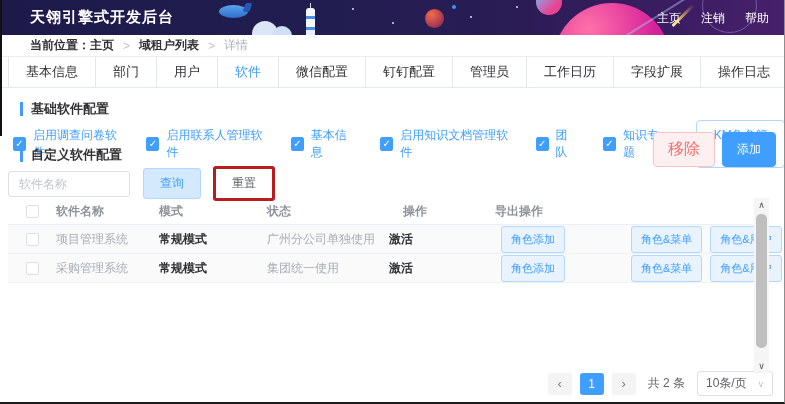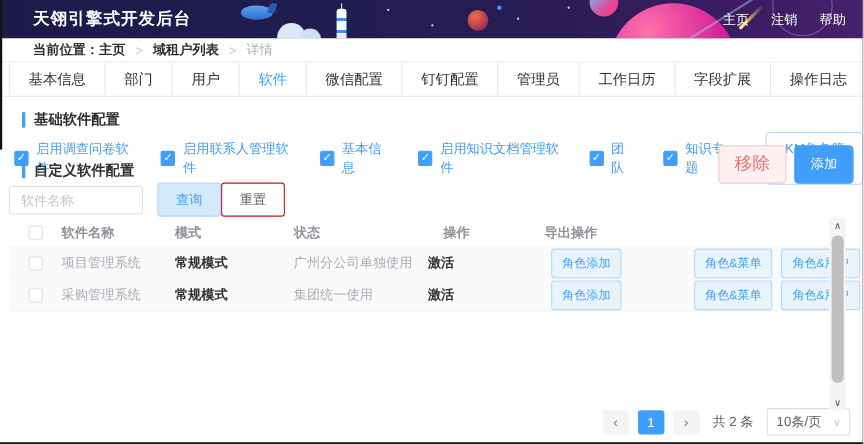--- a/index.html
+++ b/index.html
@@ -74,21 +74,21 @@
   .btn-remove { background:#fef0f0; color:#f56c6c; border:1px solid #fbc4c4; border-radius:4px; padding:6px 14px; font-size:16px; cursor:pointer; }
   .btn-add { background:#409eff; color:#fff; border:1px solid #409eff; border-radius:4px; padding:6px 14px; font-size:12px; cursor:pointer; }
 
   
   .search-row { position:absolute; top:166px; left:8px; display:flex; align-items:center; }
   .search-input { width:122px; height:26px; border:1px solid #dcdfe6; border-radius:3px; padding:0 10px;
                   font-size:12px; color:#606266; font-family:"Liberation Sans",sans-serif; outline:none; }
   .search-input::placeholder { color:#c0c4cc; }
   .btn-query { margin-left:13px; background:#d4e9fc; border:1px solid #b3d8ff; color:#409eff; border-radius:3px;
                padding:6px 16px; font-size:12px; cursor:pointer; }
-  .btn-reset { margin-left:0; background:#fff; border:1px solid #b91c1c; color:#606266; border-radius:3px;
+  .btn-reset { margin-left:12px; background:#fff; border:3px solid #b91c1c; color:#606266; border-radius:3px;
                padding:6px 16px; font-size:12px; cursor:pointer; }
 
   
   .table { position:absolute; top:198px; left:8px; width:745px; font-size:12px; }
   .trow { display:grid; grid-template-columns:48px 103px 108px 122px 98px 136px 130px; align-items:center; }
   .thead { height:27px; border-bottom:1px solid #ebeef5; color:#8e9299; font-weight:bold; }
   .tr { height:29px; background:#fafafa; border-bottom:1px solid #f0f2f5; }
   .cell-check { display:flex; justify-content:center; }
   .hd-op, .cell-op { padding-left:14px; }
   .hd-export, .cell-export { padding-left:8px; }

